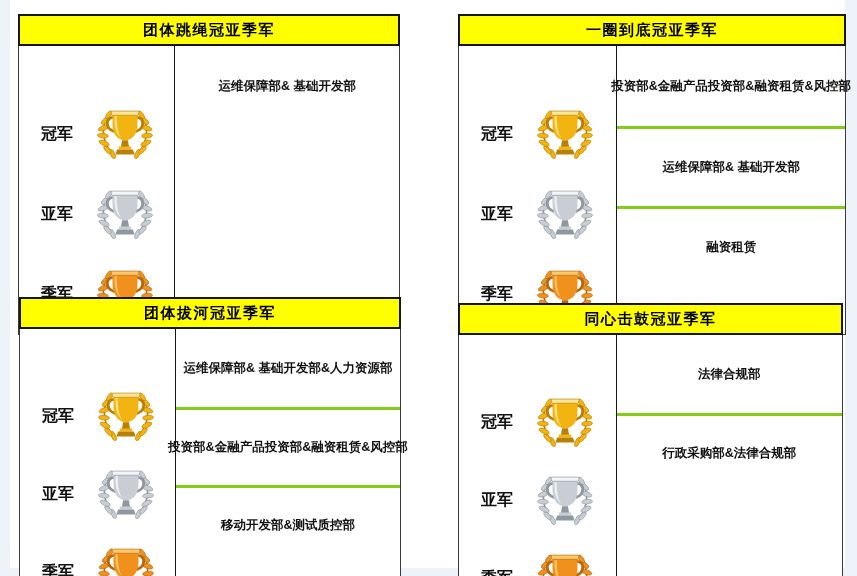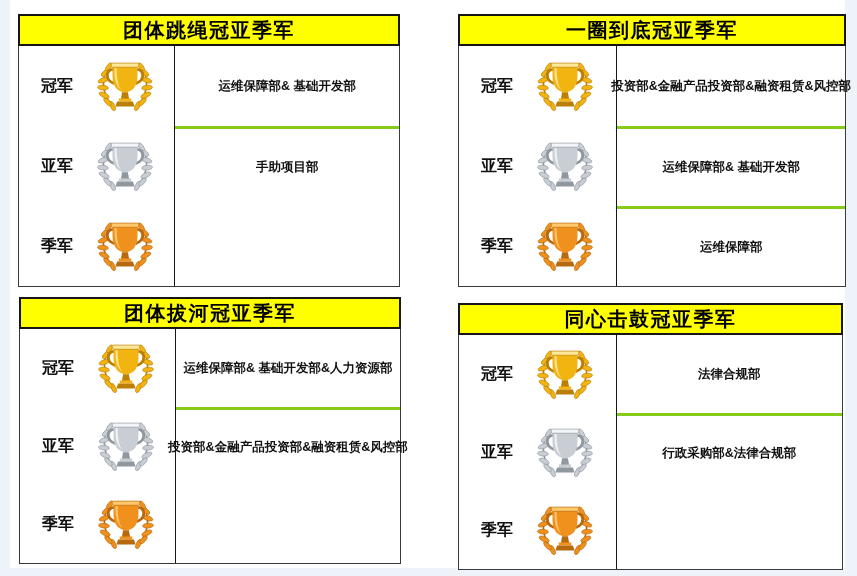--- a/index.html
+++ b/index.html
@@ -16,26 +16,26 @@
   .event-table{
     position:absolute;background:#ffffff;
   }
   .t-a{left:8px;top:14px;width:382px;}
   .t-b{left:448px;top:14px;width:388px;}
   .t-c{left:9px;top:297px;width:382px;}
   .t-d{left:448px;top:303px;width:385px;}
   .table-header{
     height:28px;background:#ffff00;border:2px solid #161616;
     display:flex;align-items:center;justify-content:center;
-    font-size:20px;font-weight:bold;color:#000;letter-spacing:1.5px;
+    font-size:15px;font-weight:bold;color:#000;letter-spacing:1.5px;
   }
   .table-body{
     display:flex;border:1.5px solid #3a3a3a;border-top:none;
   }
-  .rank-col{width:41%;display:flex;flex-direction:column;}
+  .rank-col{width:41%;display:flex;flex-direction:column;margin-top:48px;}
   .winner-col{
     width:59%;display:flex;flex-direction:column;border-left:1.5px solid #161616;
   }
   .rank-cell{
     height:80px;display:flex;align-items:center;
     padding-left:22px;box-sizing:border-box;gap:20px;
   }
   .short .rank-cell{height:78px;}
   .rank-label{font-size:16px;font-weight:bold;color:#111;}
   .winner-cell{
@@ -102,21 +102,20 @@
         </div>
         <div class="rank-cell">
           <span class="rank-label">季军</span>
           <svg class="trophy bronze">
               <use href="#trophy"></use>
             </svg>
         </div>
       </div>
       <div class="winner-col">
         <div class="winner-cell">运维保障部&amp; 基础开发部</div>
-        <div class="winner-cell">手助项目部</div>
       </div>
     </div>
   </div>
 
   <div class="event-table t-b">
     <div class="table-header">一圈到底冠亚季军</div>
     <div class="table-body">
       <div class="rank-col">
         <div class="rank-cell">
           <span class="rank-label">冠军</span>
@@ -133,21 +132,21 @@
         <div class="rank-cell">
           <span class="rank-label">季军</span>
           <svg class="trophy bronze">
               <use href="#trophy"></use>
             </svg>
         </div>
       </div>
       <div class="winner-col">
         <div class="winner-cell">投资部&amp;金融产品投资部&amp;融资租赁&amp;风控部</div>
         <div class="winner-cell">运维保障部&amp; 基础开发部</div>
-        <div class="winner-cell">运维保障部</div>
+        <div class="winner-cell">融资租赁</div>
       </div>
     </div>
   </div>
 
   <div class="event-table t-c short">
     <div class="table-header">团体拔河冠亚季军</div>
     <div class="table-body">
       <div class="rank-col">
         <div class="rank-cell">
           <span class="rank-label">冠军</span>
@@ -164,20 +163,21 @@
         <div class="rank-cell">
           <span class="rank-label">季军</span>
           <svg class="trophy bronze">
               <use href="#trophy"></use>
             </svg>
         </div>
       </div>
       <div class="winner-col">
         <div class="winner-cell">运维保障部&amp; 基础开发部&amp;人力资源部</div>
         <div class="winner-cell">投资部&amp;金融产品投资部&amp;融资租赁&amp;风控部</div>
+        <div class="winner-cell">移动开发部&amp;测试质控部</div>
       </div>
     </div>
   </div>
 
   <div class="event-table t-d short">
     <div class="table-header">同心击鼓冠亚季军</div>
     <div class="table-body">
       <div class="rank-col">
         <div class="rank-cell">
           <span class="rank-label">冠军</span>

